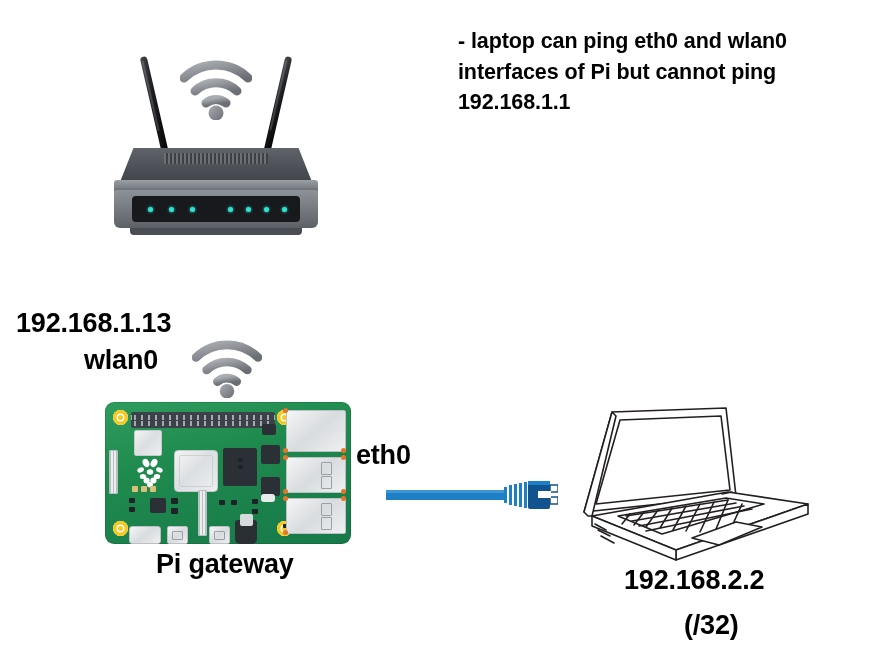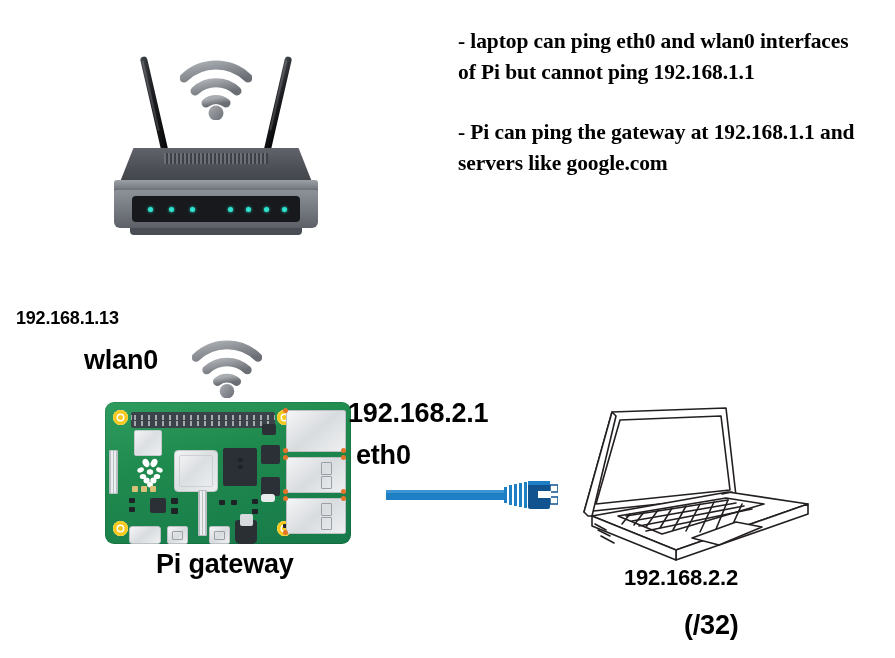--- a/index.html
+++ b/index.html
@@ -125,21 +125,21 @@
   
   #laptop { position: absolute; left: 576px; top: 404px; width: 242px; height: 160px; }
   #laptop svg { display:block; width:100%; height:100%; }
 
   
   #notes {
     position: absolute; left: 458px; top: 26px; width: 400px;
     font-weight: bold; font-size: 21.5px; line-height: 30.5px;
     color: #000; letter-spacing: -0.1px;
   }
-  #notes .para { margin: 0; font-family: Liberation Serif, serif; }
+  #notes .para { margin: 0; }
   #notes .gap { height: 30px; }
 </style>
 </head>
 <body>
 
 <div class="stage">
 
 
   <div id="router">
     <div class="ant left"></div>
@@ -173,24 +173,23 @@
       <span class="led" style="left:114px; top:10.5px;"></span>
       <span class="led" style="left:132px; top:10.5px;"></span>
       <span class="led" style="left:150px; top:10.5px;"></span>
     </div>
     <div class="foot"></div>
   </div>
 
   <div id="notes">
     <p class="para">- laptop can ping eth0 and wlan0 interfaces of Pi but cannot ping 192.168.1.1</p>
     <div class="gap"></div>
-    <p class="para">- Pi can ping the gateway at 192.168.1.1 and servers like google.com</p>
-  </div>
-
-  <div class="lbl" style="left:16px; top:308px; font-size:18px;">192.168.1.13</div>
+  </div>
+
+  <div class="lbl" style="left:16px; top:308px; font-size:27px;">192.168.1.13</div>
   <div class="lbl" style="left:84px; top:345px; font-size:27px;">wlan0</div>
 
   <div class="wifi" style="left:192px; top:338px; width:70px; height:60px;">
     <svg viewBox="0 0 72 62">
       <defs>
         <linearGradient id="wgB" x1="0" y1="0" x2="1" y2="1">
           <stop offset="0" stop-color="#a9adb2"></stop>
             <stop offset="1" stop-color="#6a6e74"></stop>
         </linearGradient>
       </defs>
@@ -283,21 +282,20 @@
     <div class="pad" style="left:178px; top:94px;"></div>
     <div class="pad" style="left:178px; top:128px;"></div>
     <div class="pad" style="left:236px; top:46px;"></div>
     <div class="pad" style="left:236px; top:53px;"></div>
     <div class="pad" style="left:236px; top:87px;"></div>
     <div class="pad" style="left:236px; top:94px;"></div>
   </div>
 
   <div class="lbl" style="left:156px; top:549px; font-size:27px;">Pi gateway</div>
 
-  <div class="lbl" style="left:348px; top:398px; font-size:27px;">192.168.2.1</div>
   <div class="lbl" style="left:356px; top:440px; font-size:27px;">eth0</div>
 
   <div id="cable">
     <svg viewBox="0 0 172 34">
       <rect x="0" y="12" width="120" height="10" fill="#1f7fc4"></rect>
       <rect x="0" y="12" width="120" height="3" fill="#3d95d4"></rect>
       <g fill="#1f7fc4">
         <rect x="118" y="9" width="3" height="16"></rect>
         <rect x="123" y="7" width="3" height="20"></rect>
         <rect x="128" y="6" width="3" height="22"></rect>
@@ -346,16 +344,16 @@
       <path d="M138 98 L124 128"></path>
       <path d="M152 96 L138 130"></path>
       <path d="M166 100 L152 131"></path>
 
       <path d="M116 134 L160 118 L186 123 L143 141 Z" fill="#ffffff"></path>
 
       <path d="M146 90 L156 88"></path>
     </svg>
   </div>
 
-  <div class="lbl" style="left:624px; top:565px; font-size:22px;">192.168.2.2</div>
+  <div class="lbl" style="left:624px; top:565px; font-size:27px;">192.168.2.2</div>
   <div class="lbl" style="left:684px; top:610px; font-size:27px;">(/32)</div>
 
 </div>
 
 </body></html>

